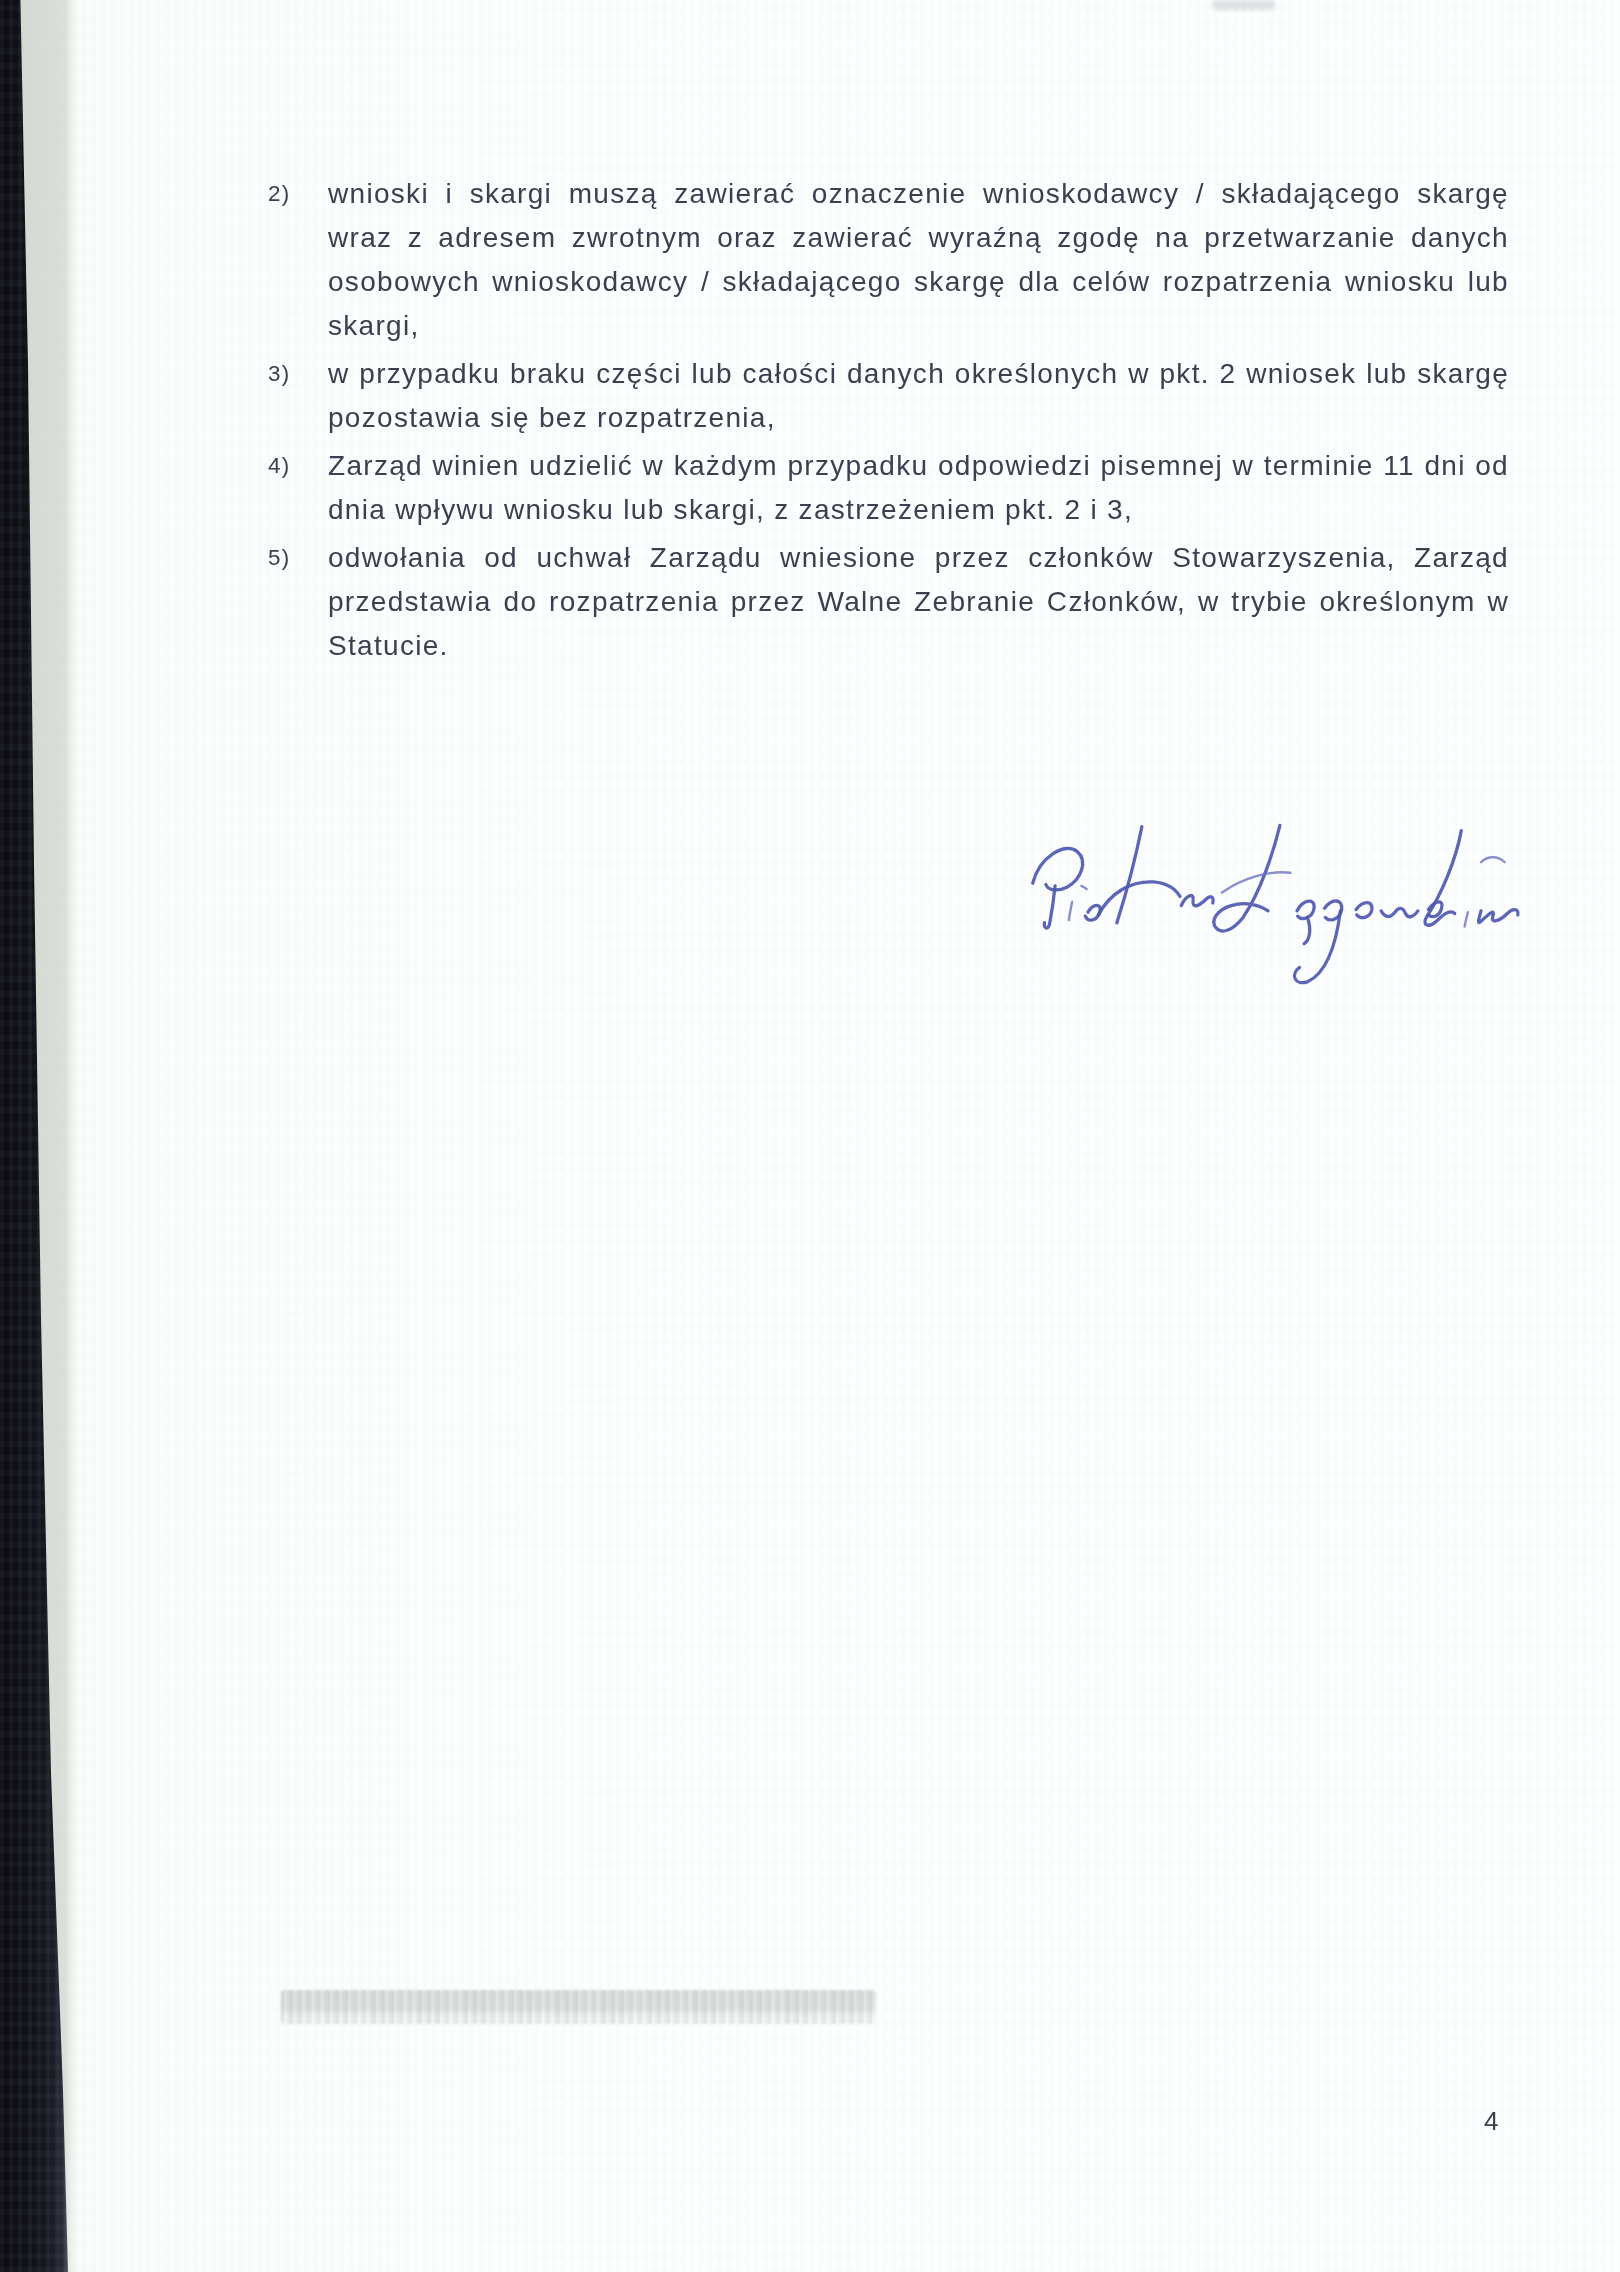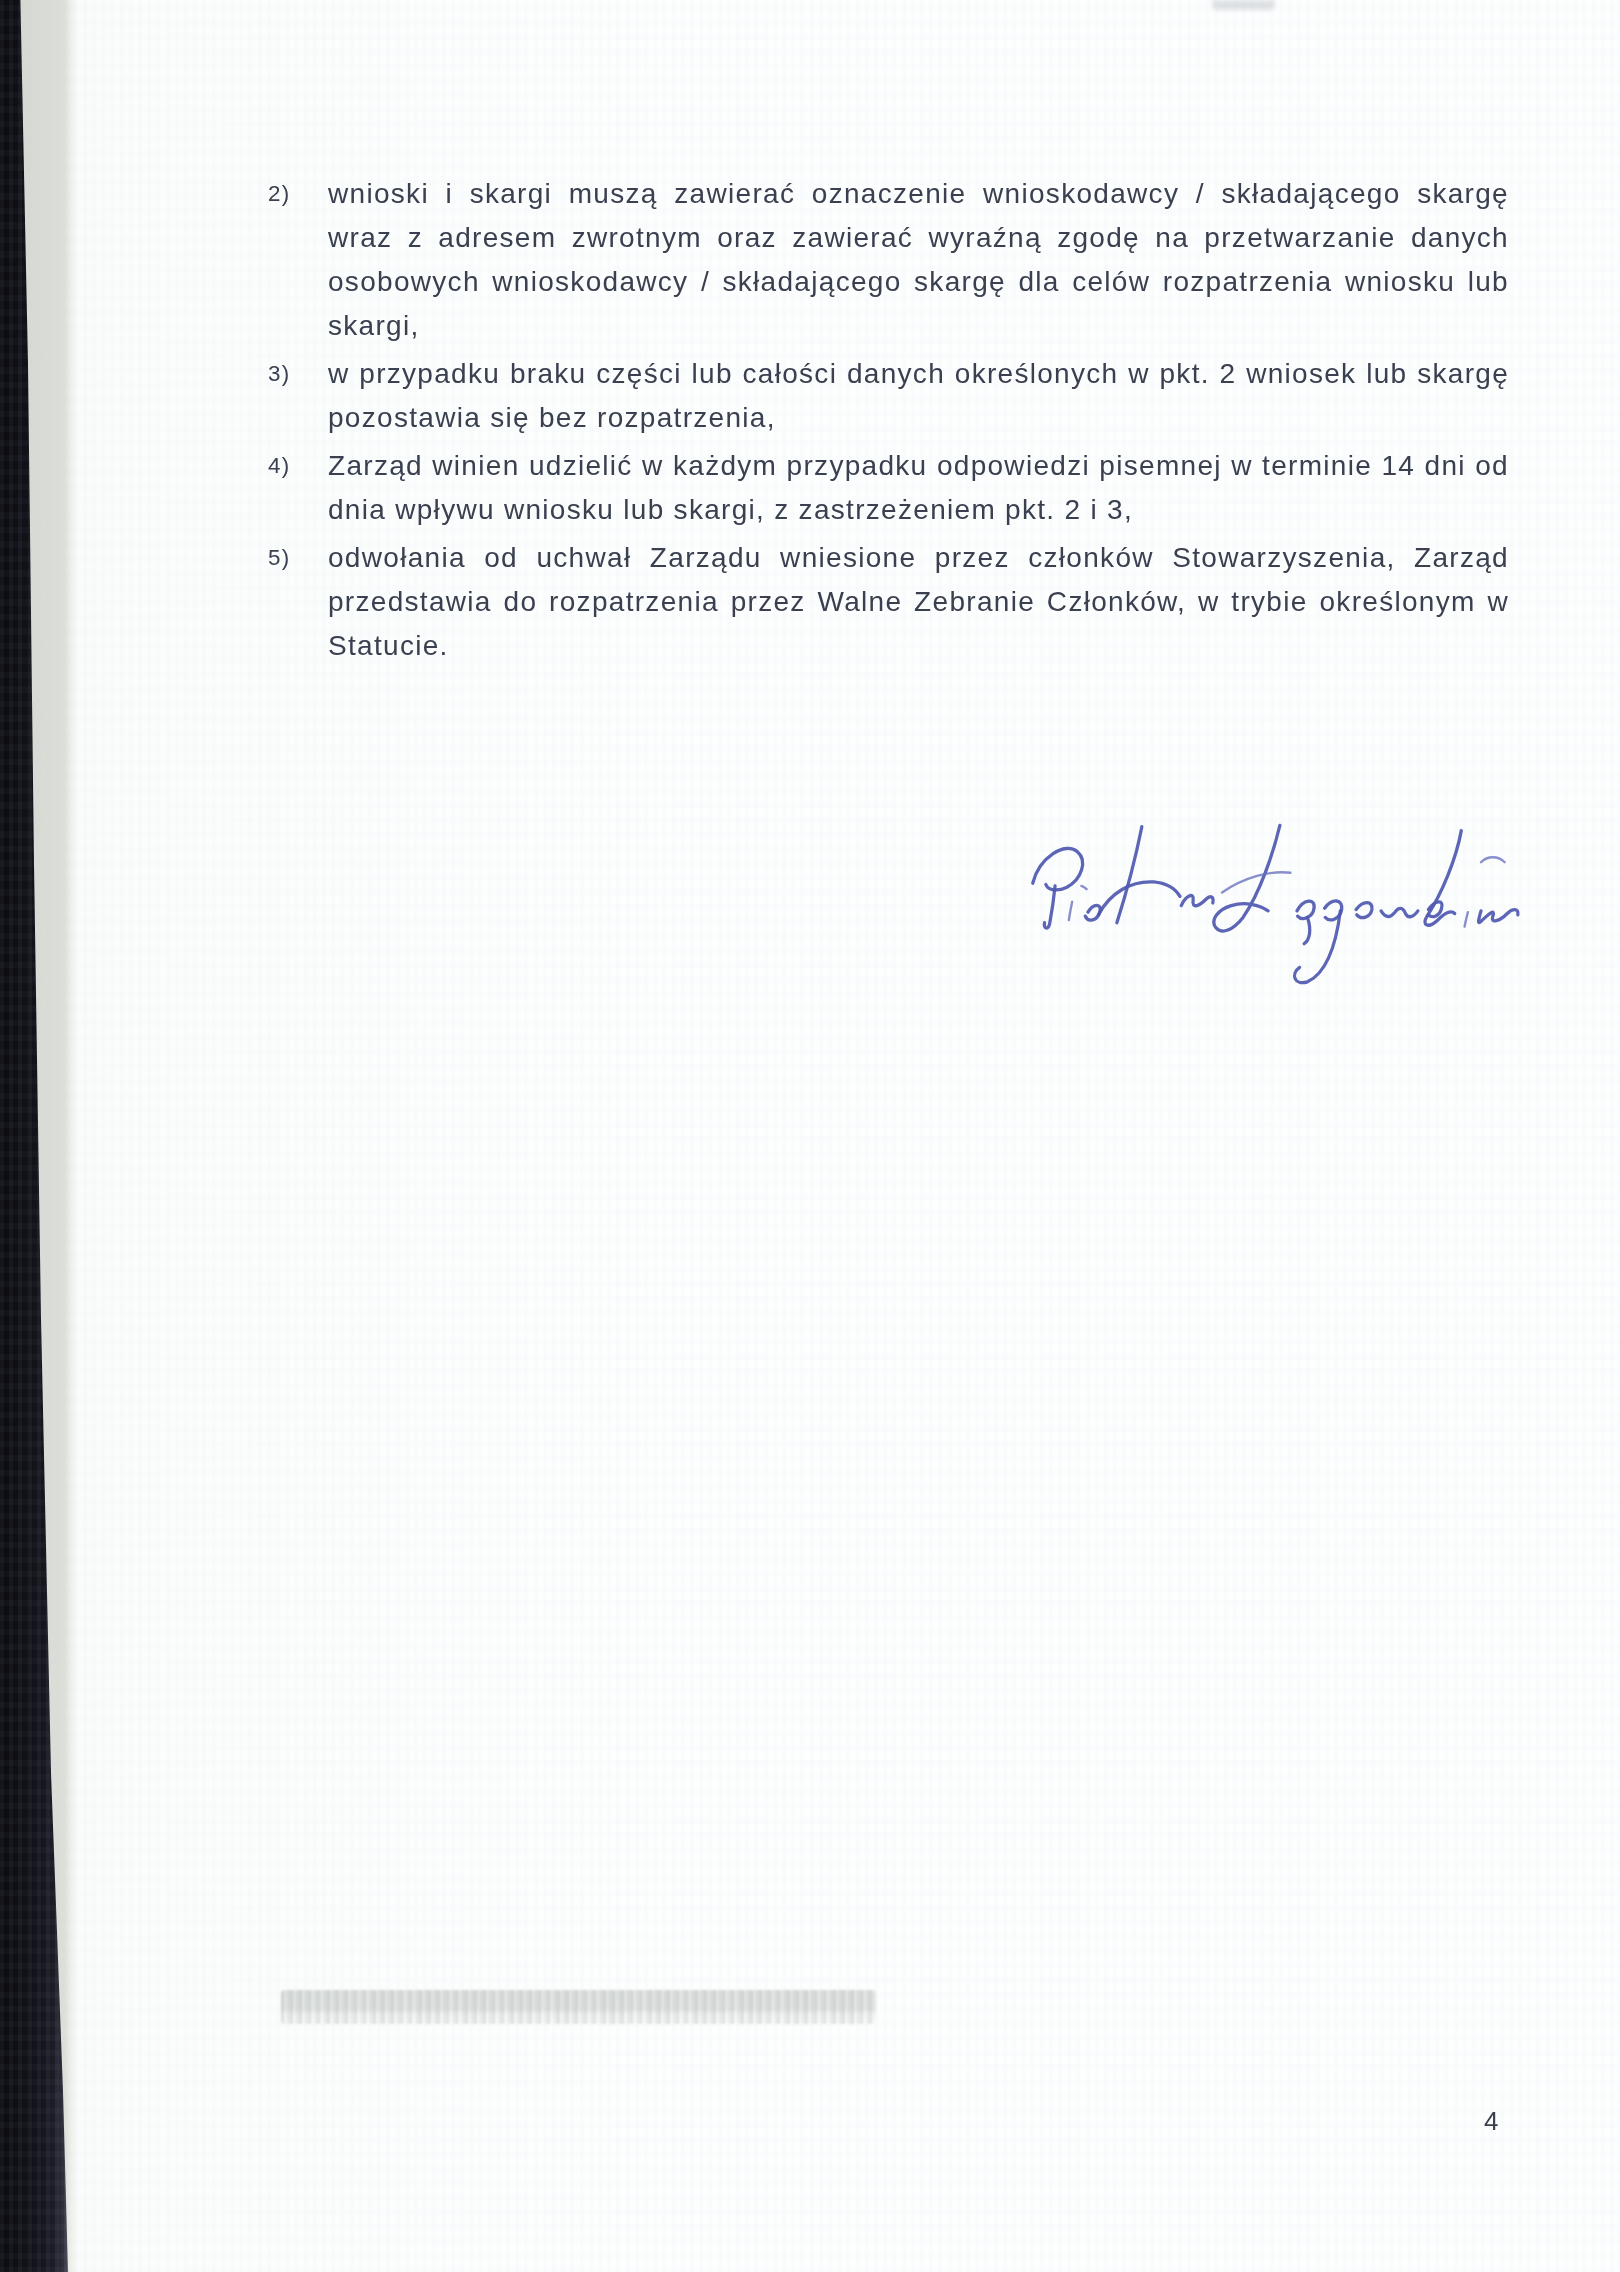--- a/index.html
+++ b/index.html
@@ -77,21 +77,21 @@
     <div class="li-row">
       <span class="li-num">2)</span>
       <p class="li-text">wnioski i skargi muszą zawierać oznaczenie wnioskodawcy / składającego skargę wraz z adresem zwrotnym oraz zawierać wyraźną zgodę na przetwarzanie danych osobowych wnioskodawcy / składającego skargę dla celów rozpatrzenia wniosku lub skargi,</p>
     </div>
     <div class="li-row">
       <span class="li-num">3)</span>
       <p class="li-text">w przypadku braku części lub całości danych określonych w pkt. 2 wniosek lub skargę pozostawia się bez rozpatrzenia,</p>
     </div>
     <div class="li-row">
       <span class="li-num">4)</span>
-      <p class="li-text">Zarząd winien udzielić w każdym przypadku odpowiedzi pisemnej w terminie 14 dni od dnia wpływu wniosku lub skargi, z zastrzeżeniem pkt. 2 i 3,</p>
+      <p class="li-text">Zarząd winien udzielić w każdym przypadku odpowiedzi pisemnej w terminie 11 dni od dnia wpływu wniosku lub skargi, z zastrzeżeniem pkt. 2 i 3,</p>
     </div>
     <div class="li-row">
       <span class="li-num">5)</span>
       <p class="li-text">odwołania od uchwał Zarządu wniesione przez członków Stowarzyszenia, Zarząd przedstawia do rozpatrzenia przez Walne Zebranie Członków, w trybie określonym w Statucie.</p>
     </div>
   </div>
 
 
   <div class="signature">
     <svg viewBox="0 0 820 270" xmlns="http://www.w3.org/2000/svg">

